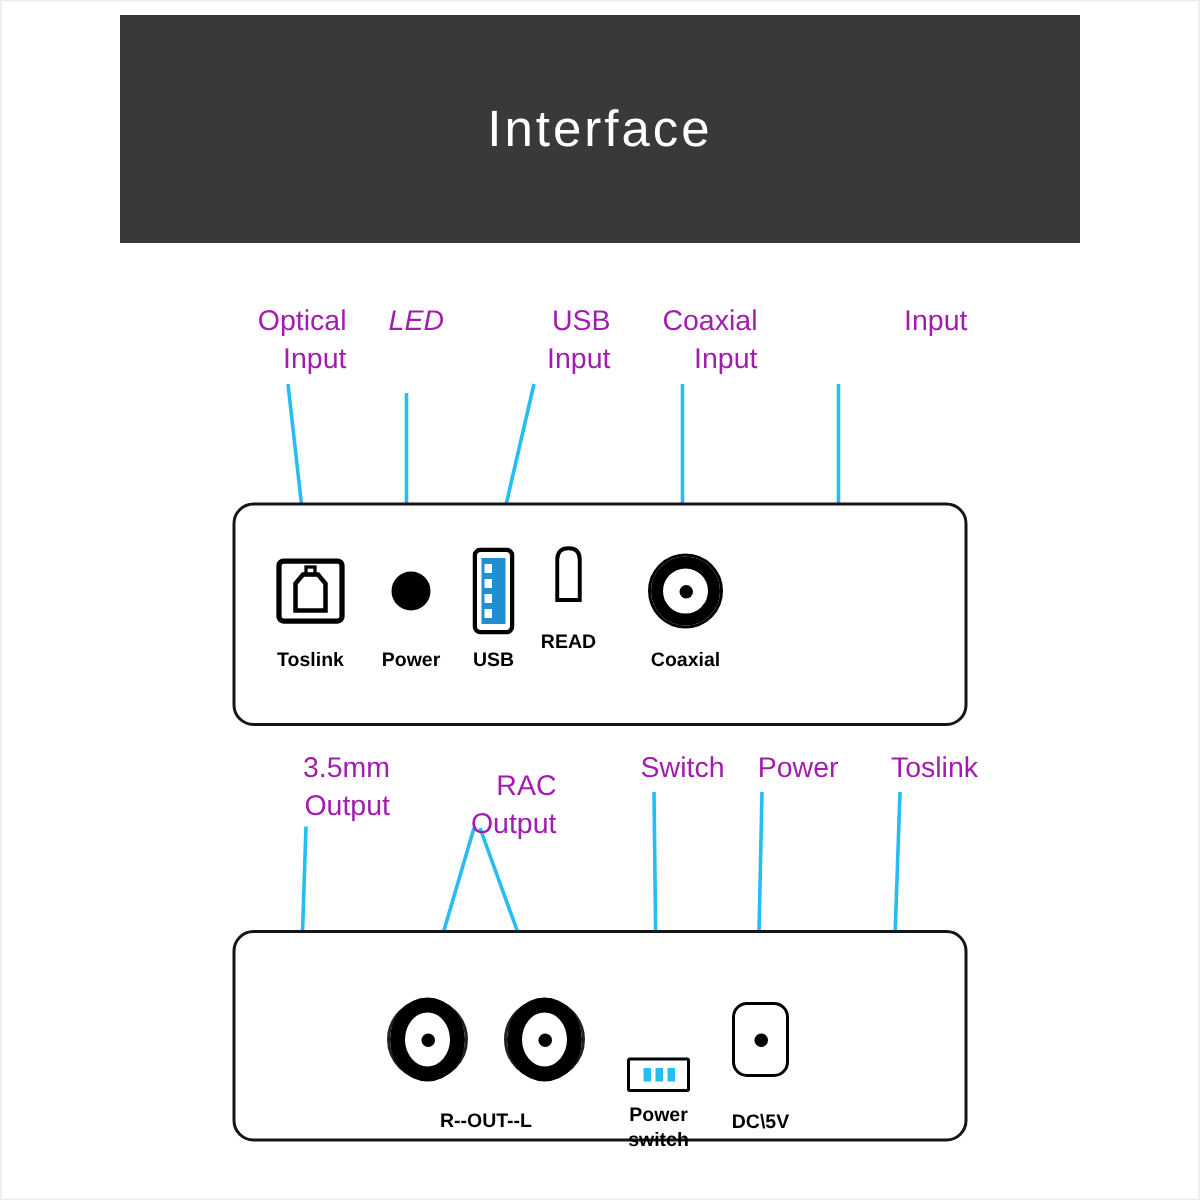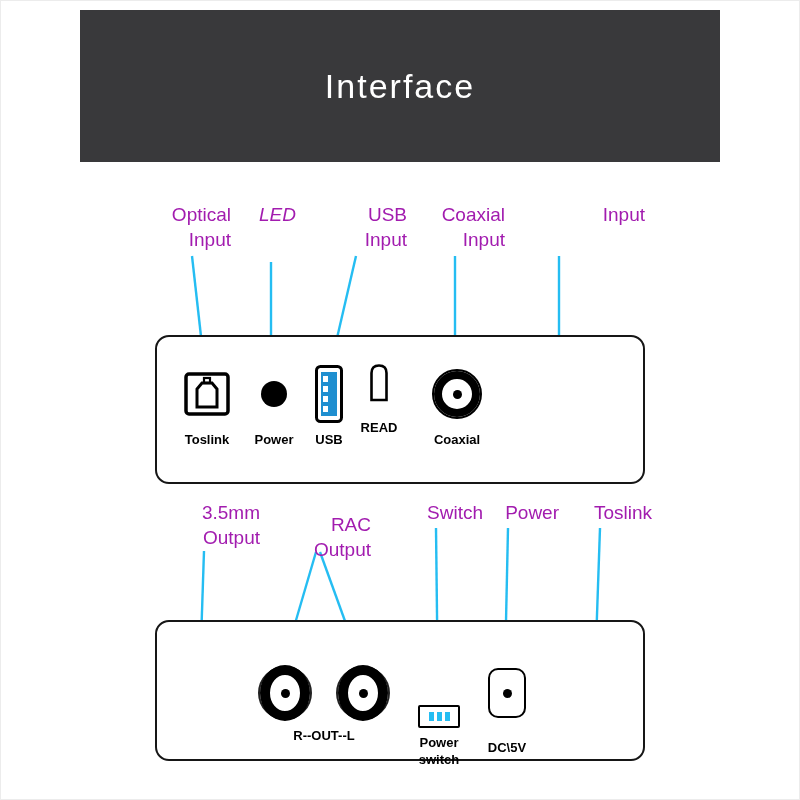--- a/index.html
+++ b/index.html
@@ -175,21 +175,21 @@
             <div class="rca-ring">
               <div class="rca-dot"></div>
             </div>
           </div>
         <div class="rca">
             <div class="rca-ring">
               <div class="rca-dot"></div>
             </div>
           </div>
       </div>
-      <div class="plabel" style="margin-top:8px;">R--OUT--L</div>
+      <div class="plabel" style="margin-top:19px;">R--OUT--L</div>
     </div>
 
     <div class="port" style="left:252px;top:83px;width:60px;">
       <div class="sw">
         <div class="sw-bar"></div>
           <div class="sw-bar"></div>
           <div class="sw-bar"></div>
       </div>
       <div class="plabel2" style="margin-top:6px;">
         <div>Power</div>

